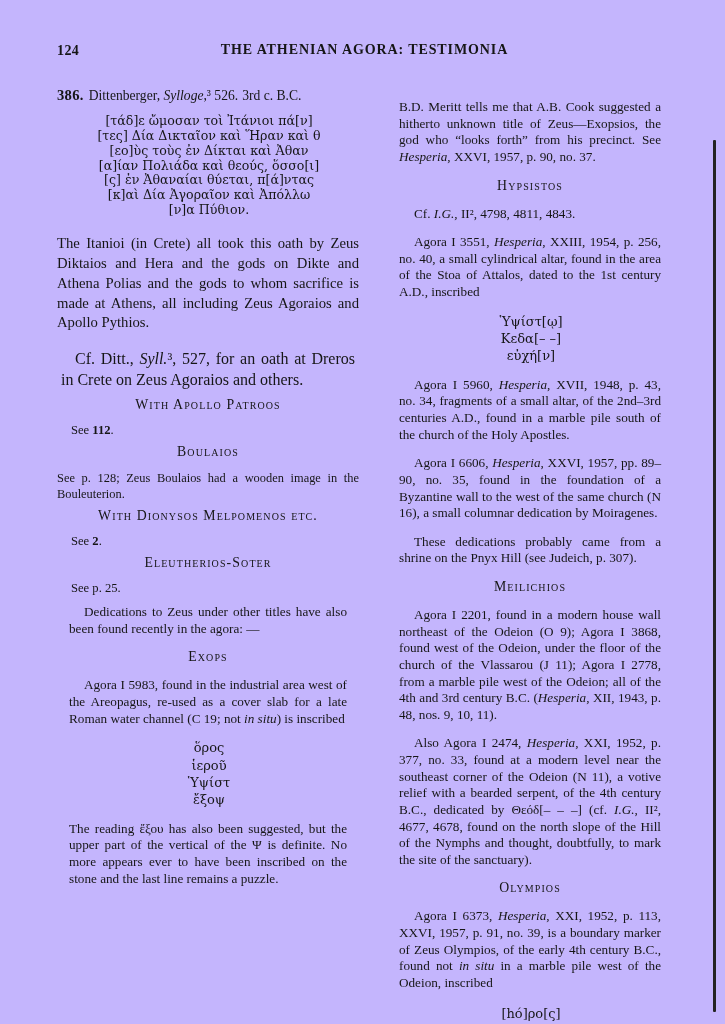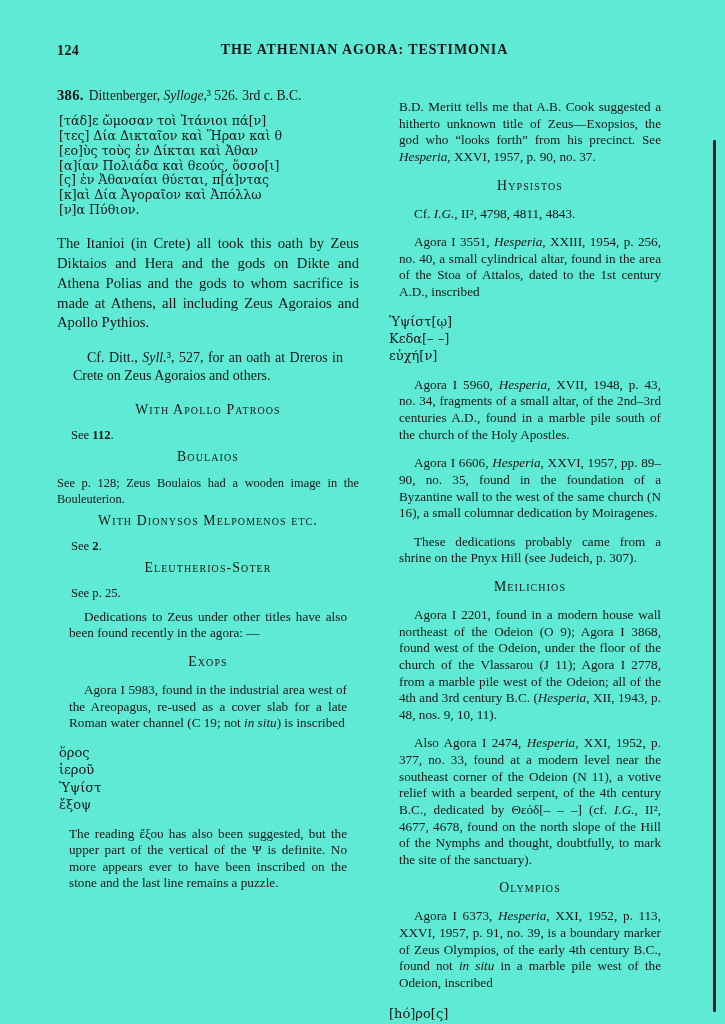--- a/index.html
+++ b/index.html
@@ -1,20 +1,20 @@
 <!DOCTYPE html>
 <html><head>
 <meta charset="utf-8">
 <style>
   html, body { margin: 0; padding: 0; }
   body { background: #ffffff; }
   .page {
     width: 725px; height: 1024px;
     position: relative;
-    background: #5eead4;
+    background: #c4b5fd;
     color: #161616;
     font-family: "Liberation Serif", "DejaVu Serif", serif;
     overflow: hidden;
   }
   .edge-line {
     position: absolute; right: 9px; top: 140px;
     width: 3px; height: 872px;
     background: #232323; border-radius: 1px;
   }
   .page-header { position: relative; height: 20px; margin: 42px 53px 0 57px; }
@@ -28,27 +28,27 @@
   }
   .columns { display: flex; gap: 28px; margin: 25px 52px 0 57px; }
   .col-left  { width: 302px; flex: none; }
   .col-right { width: 286px; flex: none; }
 
   .entry-head { margin: 0 0 10px; font-size: 13.6px; }
   .entry-num  { font-weight: bold; font-size: 14.6px; letter-spacing: 0.3px; }
   .entry-cite { margin-left: 5px; }
   .entry-date { margin-left: 4px; }
 
-  .greek { font-family: "DejaVu Serif", "Liberation Serif", serif; }
+  .greek { font-family: "DejaVu Serif", "Liberation Serif", serif; text-align: center; }
   .greek-oath  { font-size: 12.6px; line-height: 1.18; margin: 2px 0 16px 2px; }
   .greek-small { font-size: 13px;   line-height: 1.34; margin: 12px 0 12px 2px; }
   .greek-tall  { font-size: 13px;   line-height: 1.48; margin: 12px 0 0 2px; }
 
   .translation { font-size: 14.7px; line-height: 1.35; text-align: justify; margin: 0 0 16px; }
-  .note        { font-size: 14px; line-height: 1.3;  text-align: justify; text-indent: 14px; margin: 16px; }
+  .note        { font-size: 16px; line-height: 1.3;  text-align: justify; text-indent: 14px; margin: 4px; }
   .heading {
     font-weight: normal; font-variant: small-caps;
     letter-spacing: 1.1px; text-align: center;
     font-size: 13.8px; margin: 6px 0 10px;
   }
   .see-ref    { font-size: 12.6px; margin: 0; text-indent: 14px; }
   .small-body { font-size: 12.4px; line-height: 1.3; margin: 0; text-align: justify; }
   .para       { font-size: 13.2px; line-height: 1.26; text-align: justify; margin: 12px; }
   .indent     { text-indent: 15px; }
 

